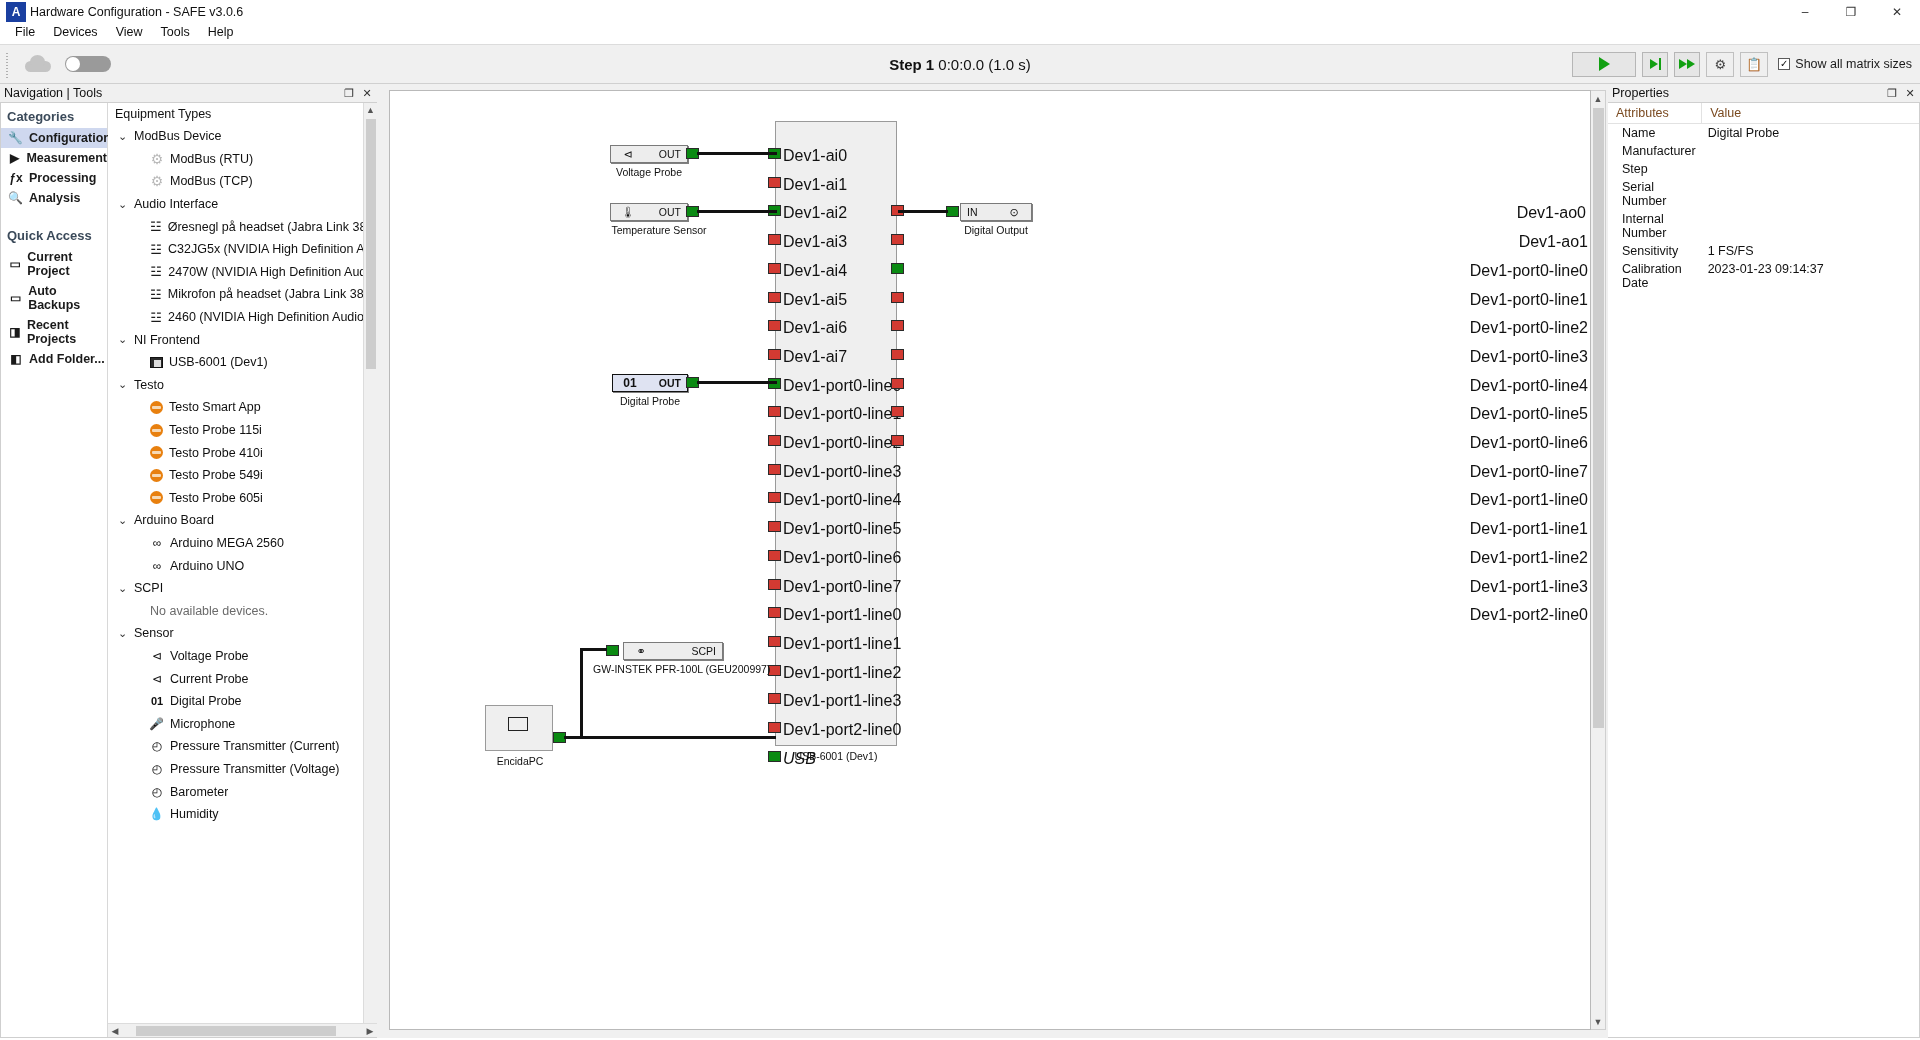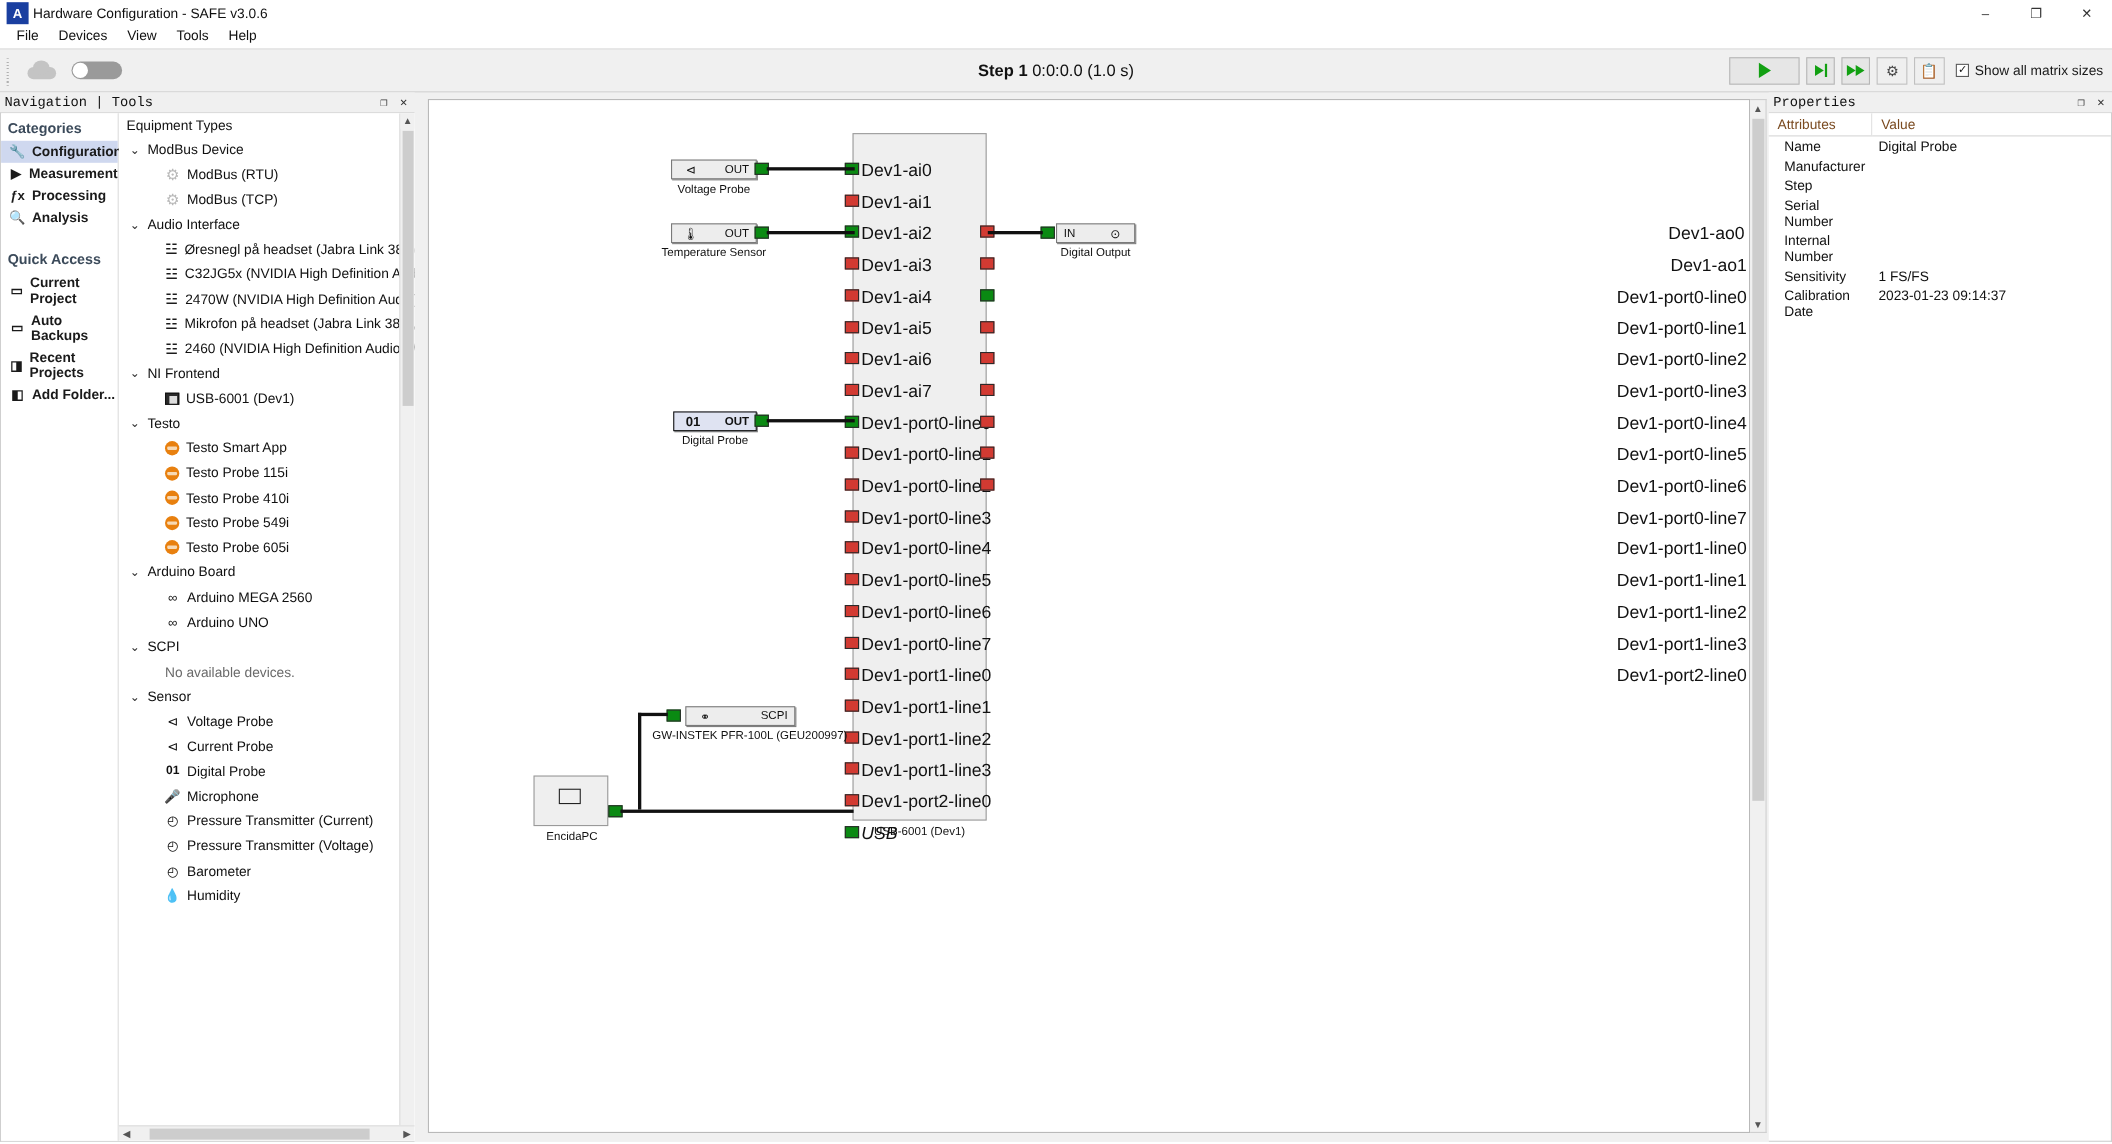--- a/index.html
+++ b/index.html
@@ -85,21 +85,21 @@
   .chk { width: 12px; height: 12px; border: 1px solid #5a5a5a; background:#fff;
          display:flex; align-items:center; justify-content:center; font-size:10px; color:#111; line-height:1;}
 
   
   .main { display: flex; height: calc(1040px - 23px - 21px - 42px); background:#f0f0f0; }
 
   
   .dock-left { width: 377px; display: flex; flex-direction: column; background:#f0f0f0; }
   .dock-header {
     height: 18px; display: flex; align-items: center; font-size: 12.5px;
-    padding-left: 4px; background: #f0f0f0; color:#111; position: relative; font-family: Liberation Mono, monospace;
+    padding-left: 4px; background: #f0f0f0; color:#111; position: relative;
   }
   .dock-header .dock-btns { position:absolute; right: 4px; display:flex; gap:6px; align-items:center; }
   .dock-btn { font-size: 11px; color:#333; width:12px; text-align:center; }
   .dock-body { flex: 1; display: flex; background:#fff; border: 1px solid #cfcfcf; border-right:none; }
 
   .cat-pane { width: 107px; background:#fff; border-right: 1px solid #d8d8d8; padding-top: 4px; }
   .cat-title { font-size: 13px; font-weight: bold; color:#3b4a5a; padding: 2px 0 4px 6px; }
   .cat-item { display:flex; align-items:center; gap:6px; padding: 3px 0 3px 8px; font-size:12.5px; font-weight:bold; color:#1a1a1a; }
   .cat-item.selected { background:#cfd8ef; }
   .cat-spacer { height: 18px; }
@@ -502,21 +502,21 @@
           <div class="s-ico">⊲</div>
           <div class="s-out">OUT</div>
         </div>
         <div class="caption" style="left: 190px; top: 75px; width: 138px;">Voltage Probe</div>
         <div class="port on" style="left: 296px; top: 57px;"></div>
         <div class="wire" style="left: 307px; top: 61px; width: 80px;"></div>
         <div class="sensor" style="left: 220px; top: 112px; width: 78px;">
           <div class="s-ico">🌡</div>
           <div class="s-out">OUT</div>
         </div>
-        <div class="caption" style="left: 190px; top: 133px; width: 138px;">Temperature Sensor</div>
+        <div class="caption" style="left: 200px; top: 133px; width: 138px;">Temperature Sensor</div>
         <div class="port on" style="left: 296px; top: 115px;"></div>
         <div class="wire" style="left: 307px; top: 119px; width: 80px;"></div>
         <div class="sensor digbox" style="left: 222px; top: 283px; width: 76px;">
           <div class="s-ico" style="font-weight: bold; font-size: 12px;">01</div>
           <div class="s-out">OUT</div>
         </div>
         <div class="caption" style="left: 192px; top: 304px; width: 136px;">Digital Probe</div>
         <div class="port on" style="left: 296px; top: 286px;"></div>
         <div class="wire" style="left: 307px; top: 290px; width: 80px;"></div>
         <div class="sensor" style="left: 570px; top: 112px; width: 72px;">

